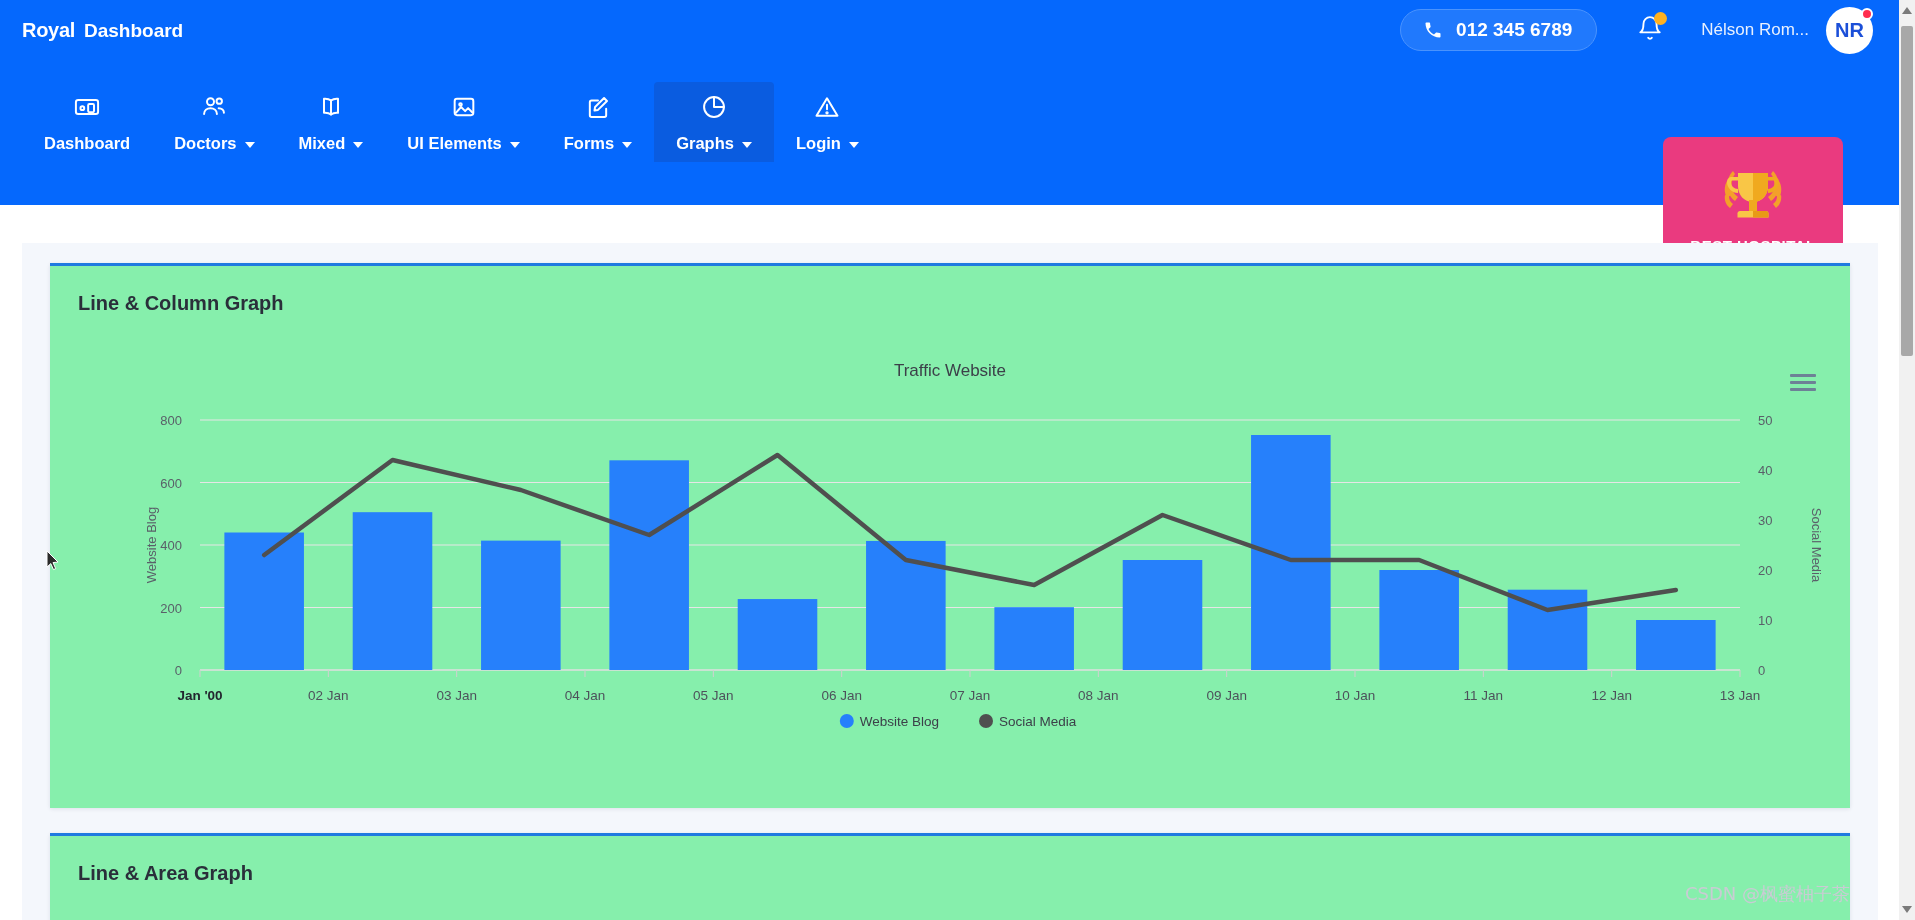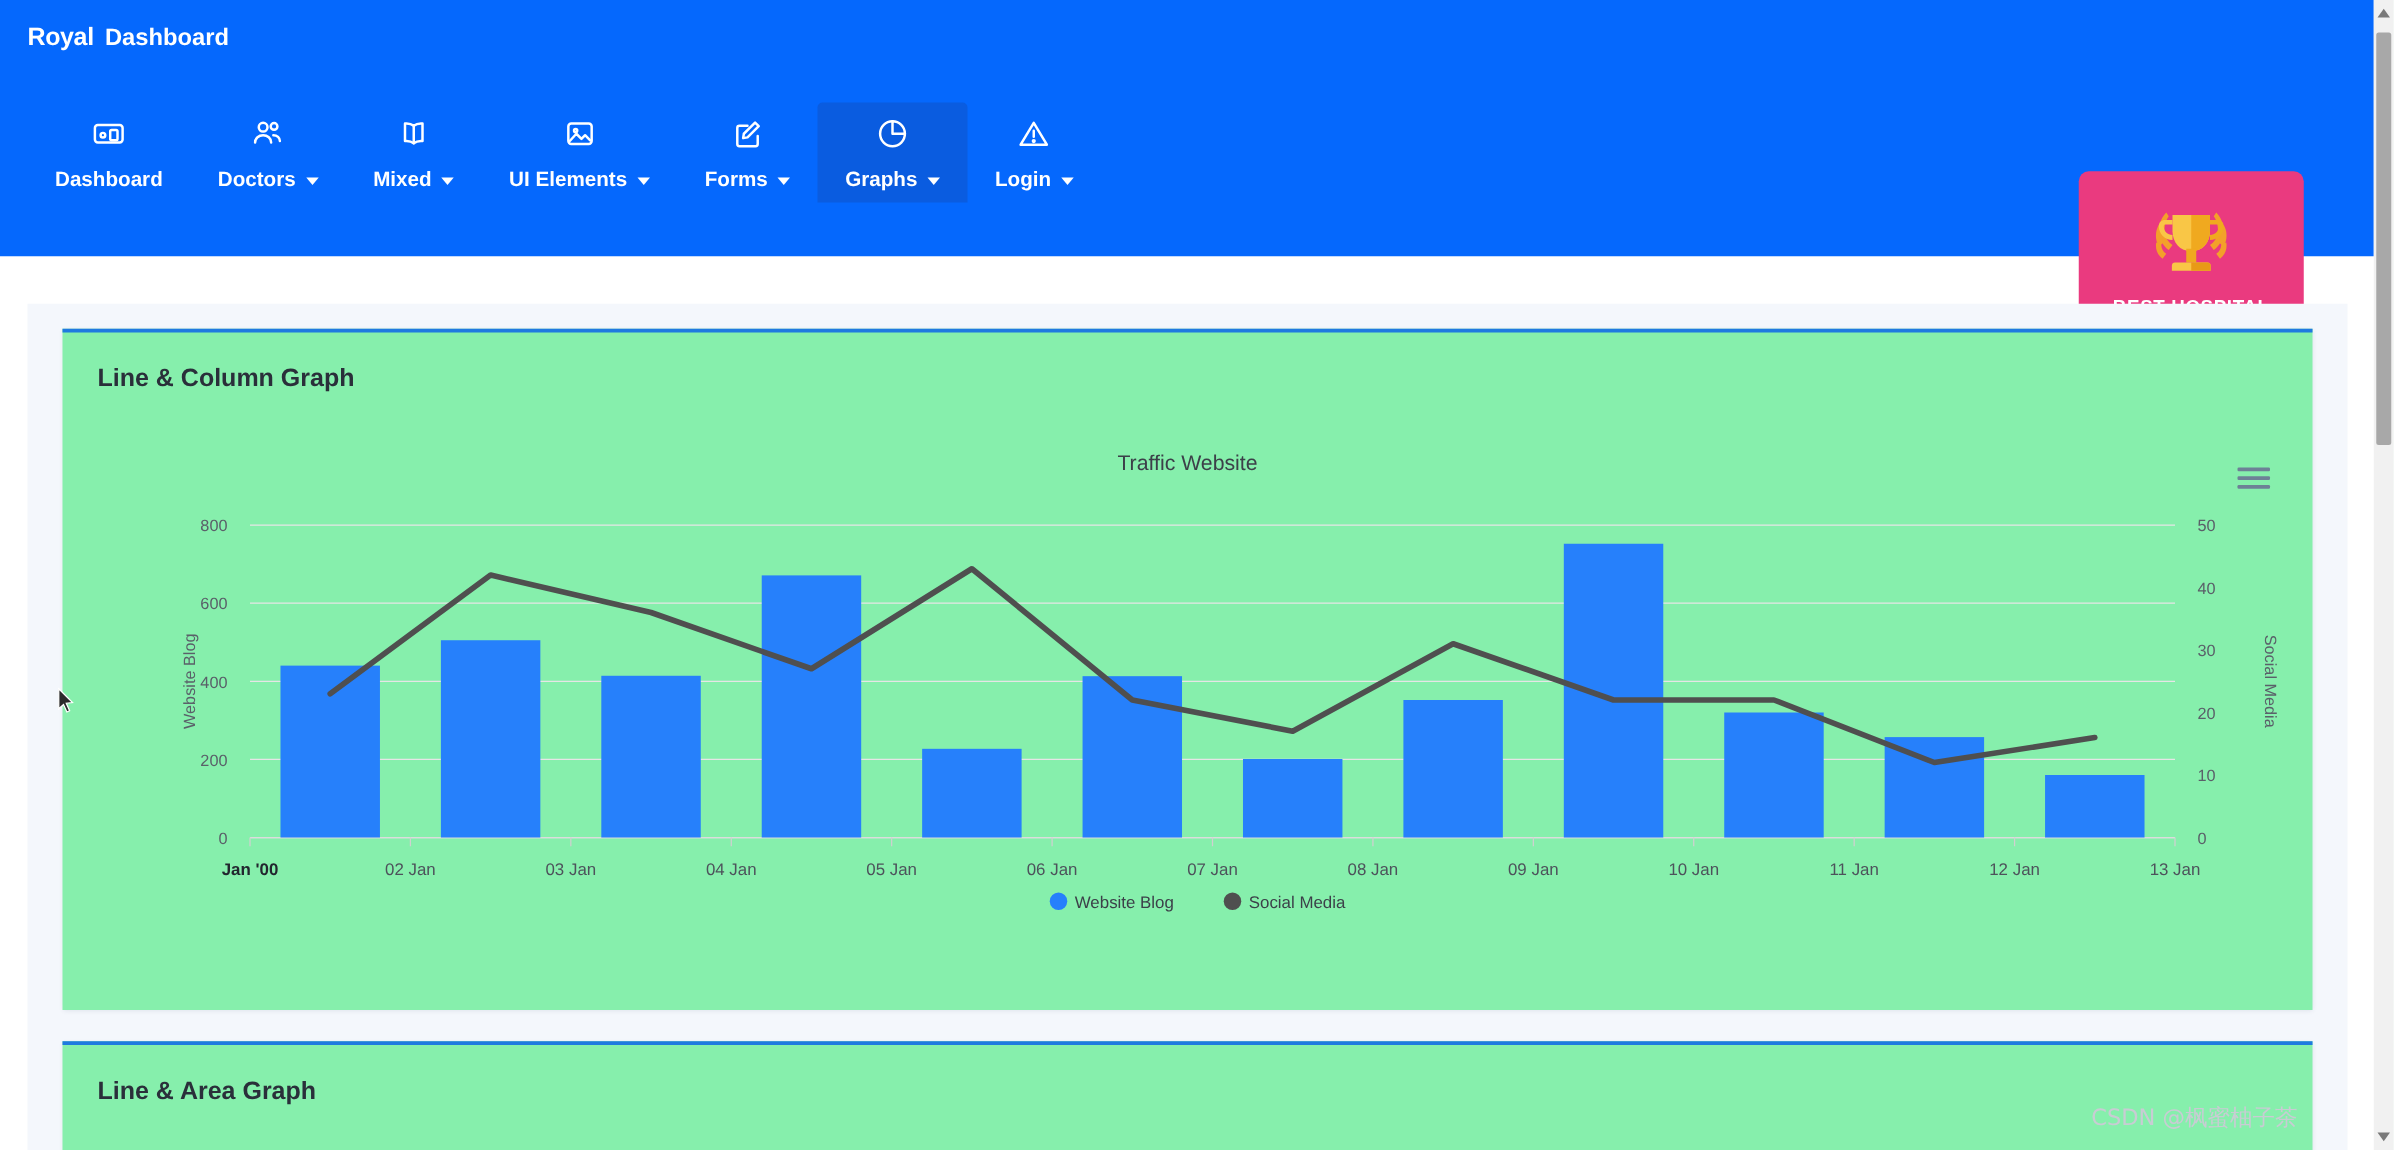--- a/index.html
+++ b/index.html
@@ -100,21 +100,21 @@
   }
   .menu-icon {
     position: absolute; right: 34px; top: 59px; width: 26px; cursor: pointer;
     display: flex; flex-direction: column; gap: 4px;
   }
   .menu-icon span { display: block; height: 3px; background: #6d8196; border-radius: 1px; }
 
   .plot { position: absolute; left: 0; top: 0; width: 100%; height: 100%; }
 
   .watermark {
-    position: absolute; right: 40px; bottom: 14px; font-size: 18px; color: #c8ccd3;
+    position: absolute; right: 28px; bottom: 14px; font-size: 18px; color: #c8ccd3;
     font-family: "DejaVu Sans", sans-serif;
   }
 
   
   .vscroll {
     position: absolute; right: 0; top: 0; width: 16px; height: 920px; background: #f1f1f1;
   }
   .vscroll .thumb {
     position: absolute; left: 2px; top: 26px; width: 12px; height: 330px;
     background: #a8a8a8; border-radius: 2px;
@@ -130,20 +130,47 @@
 </style>
 </head>
 <body>
 
 <div class="topbar">
   <div class="brand">
     <span class="brand-royal">Royal</span>
     <span class="brand-hosp">Dashboard</span>
   </div>
 
+  <div class="topbar-right">
+    <div class="phone-pill">
+      <span>
+        <svg width="20" height="20" viewBox="0 0 24 24" fill="#fff">
+          <path d="M6.6 10.8c1.4 2.8 3.8 5.1 6.6 6.6l2.2-2.2c.3-.3.7-.4 1-.2 1.2.4 2.4.6 3.6.6.6 0 1 .4 1 1V20c0 .6-.4 1-1 1C10.6 21 3 13.4 3 4c0-.6.4-1 1-1h3.5c.6 0 1 .4 1 1 0 1.3.2 2.5.6 3.6.1.4 0 .8-.2 1l-2.3 2.2z"></path>
+        </svg>
+      </span>
+      <span>012 345 6789</span>
+    </div>
+
+    <div class="bell-wrap">
+      <span>
+        <svg width="26" height="28" viewBox="0 0 24 24" fill="none" stroke="#ffffff" stroke-width="1.7" stroke-linecap="round" stroke-linejoin="round">
+          <path d="M18 8a6 6 0 10-12 0c0 7-3 8-3 8h18s-3-1-3-8"></path>
+          <path d="M13.7 21a2 2 0 01-3.4 0"></path>
+        </svg>
+      </span>
+      <span class="bell-dot"></span>
+    </div>
+
+    <span class="user-name">Nélson Rom...</span>
+
+    <div class="avatar">
+      <span>NR</span>
+      <span class="avatar-dot"></span>
+    </div>
+  </div>
 </div>
 
 <div class="navstrip">
 
   <div class="navbar">
 
     <div class="navitem">
       <span>
         <svg width="28" height="28" viewBox="0 0 24 24" fill="none" stroke="#fff" stroke-width="1.7" stroke-linecap="round" stroke-linejoin="round">
           <rect x="2.5" y="6" width="19" height="12" rx="2"></rect>

